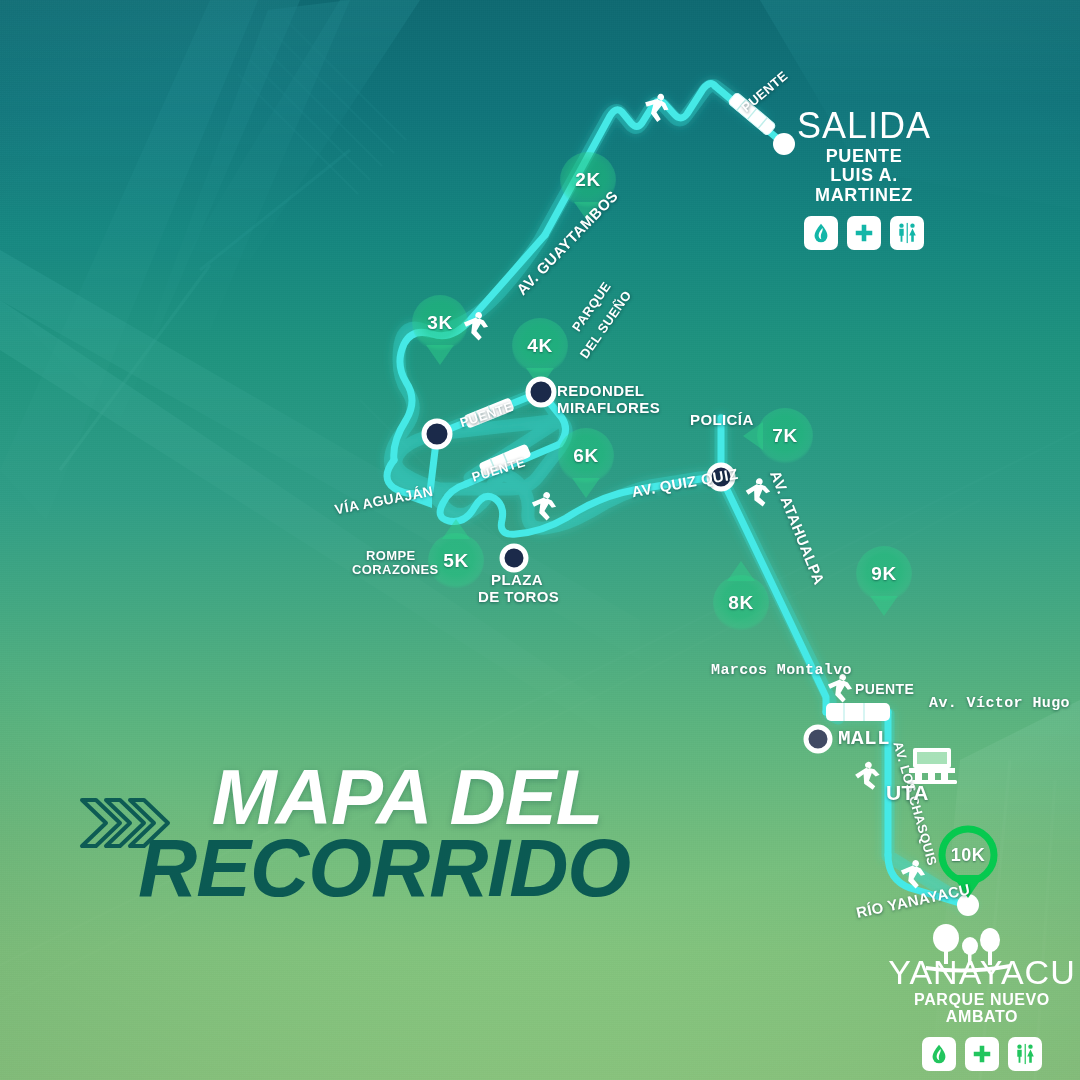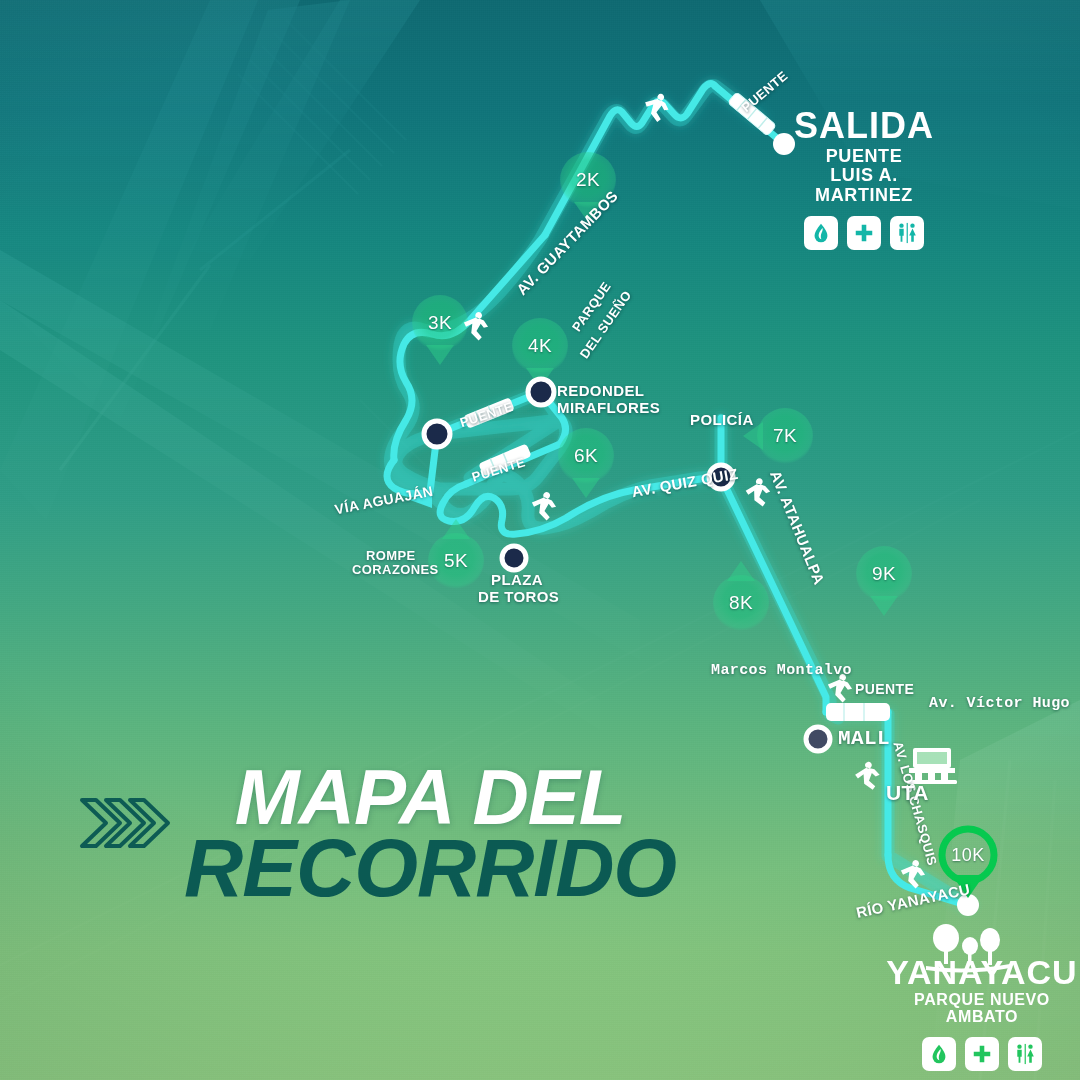--- a/index.html
+++ b/index.html
@@ -41,34 +41,34 @@
   .lbl{position:absolute;color:#fff;white-space:nowrap;
        text-shadow:0 1px 3px rgba(0,45,50,.55);letter-spacing:.4px;font-family:Liberation Mono, monospace;}
   .cond{font-family:"Liberation Sans Narrow","Liberation Sans",sans-serif;
         font-weight:700;transform-origin:left center;}
   .rot{transform-origin:center center;}
   
   #title-block{position:absolute;left:78px;top:762px;}
   .t-row{display:block;font-style:italic;font-weight:800;letter-spacing:-1px;line-height:.92;}
   #t-line1{font-size:78px;color:#ffffff;margin-left:106px;
            text-shadow:0 2px 6px rgba(0,60,60,.25);text-align:center;}
-  #t-line2{font-size:82px;color:#0b5a53;margin-left:106px;margin-top:-4px;}
+  #t-line2{font-size:82px;color:#0b5a53;margin-left:60px;margin-top:-4px;}
   #chevrons{position:absolute;left:0;top:32px;}
   
   .endpoint{position:absolute;text-align:center;color:#fff;}
-  .ep-title{font-weight:700;letter-spacing:1px;line-height:1;}
+  .ep-title{font-weight:400;letter-spacing:1px;line-height:1;}
   .ep-sub{font-family:"Liberation Sans Narrow","Liberation Sans",sans-serif;
           font-weight:700;letter-spacing:.6px;line-height:1.08;}
   .ep-icons{display:flex;gap:9px;justify-content:center;margin-top:11px;}
   .ep-ico{width:34px;height:34px;border-radius:7px;display:flex;align-items:center;justify-content:center;}
   
   .pin{position:absolute;width:56px;height:56px;}
   .pin .pin-txt{
     position:absolute;inset:0;display:flex;align-items:center;justify-content:center;
-    color:#fff;font-weight:400;font-size:19px;letter-spacing:.5px;
+    color:#fff;font-weight:700;font-size:19px;letter-spacing:.5px;
     font-family:"Liberation Sans Narrow","Liberation Sans",sans-serif;
     text-shadow:0 1px 2px rgba(0,50,50,.5);
   }
 </style>
 </head>
 <body>
 
 <div id="stage">
 
   <div class="bg-base"></div>

